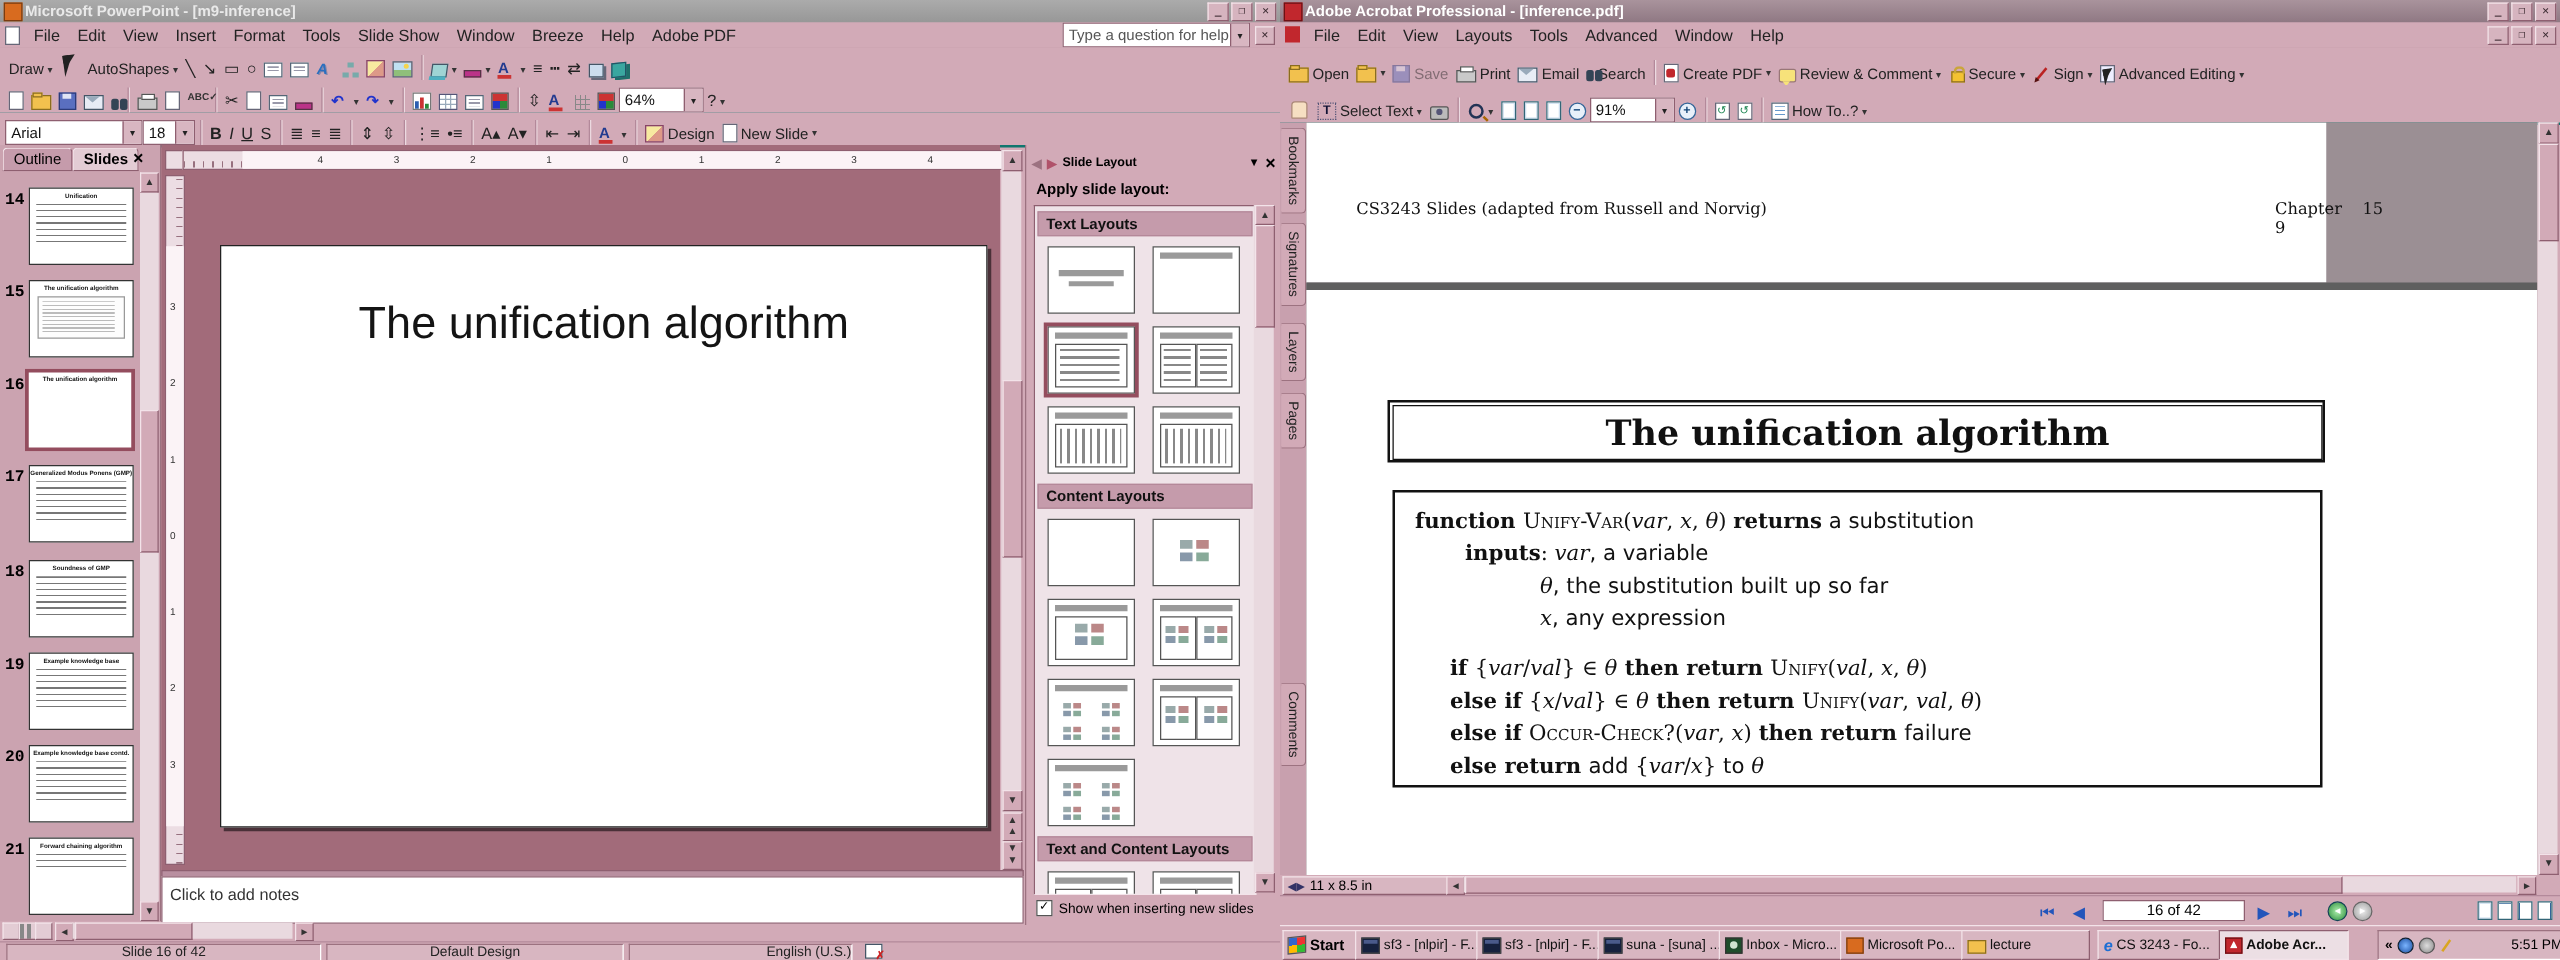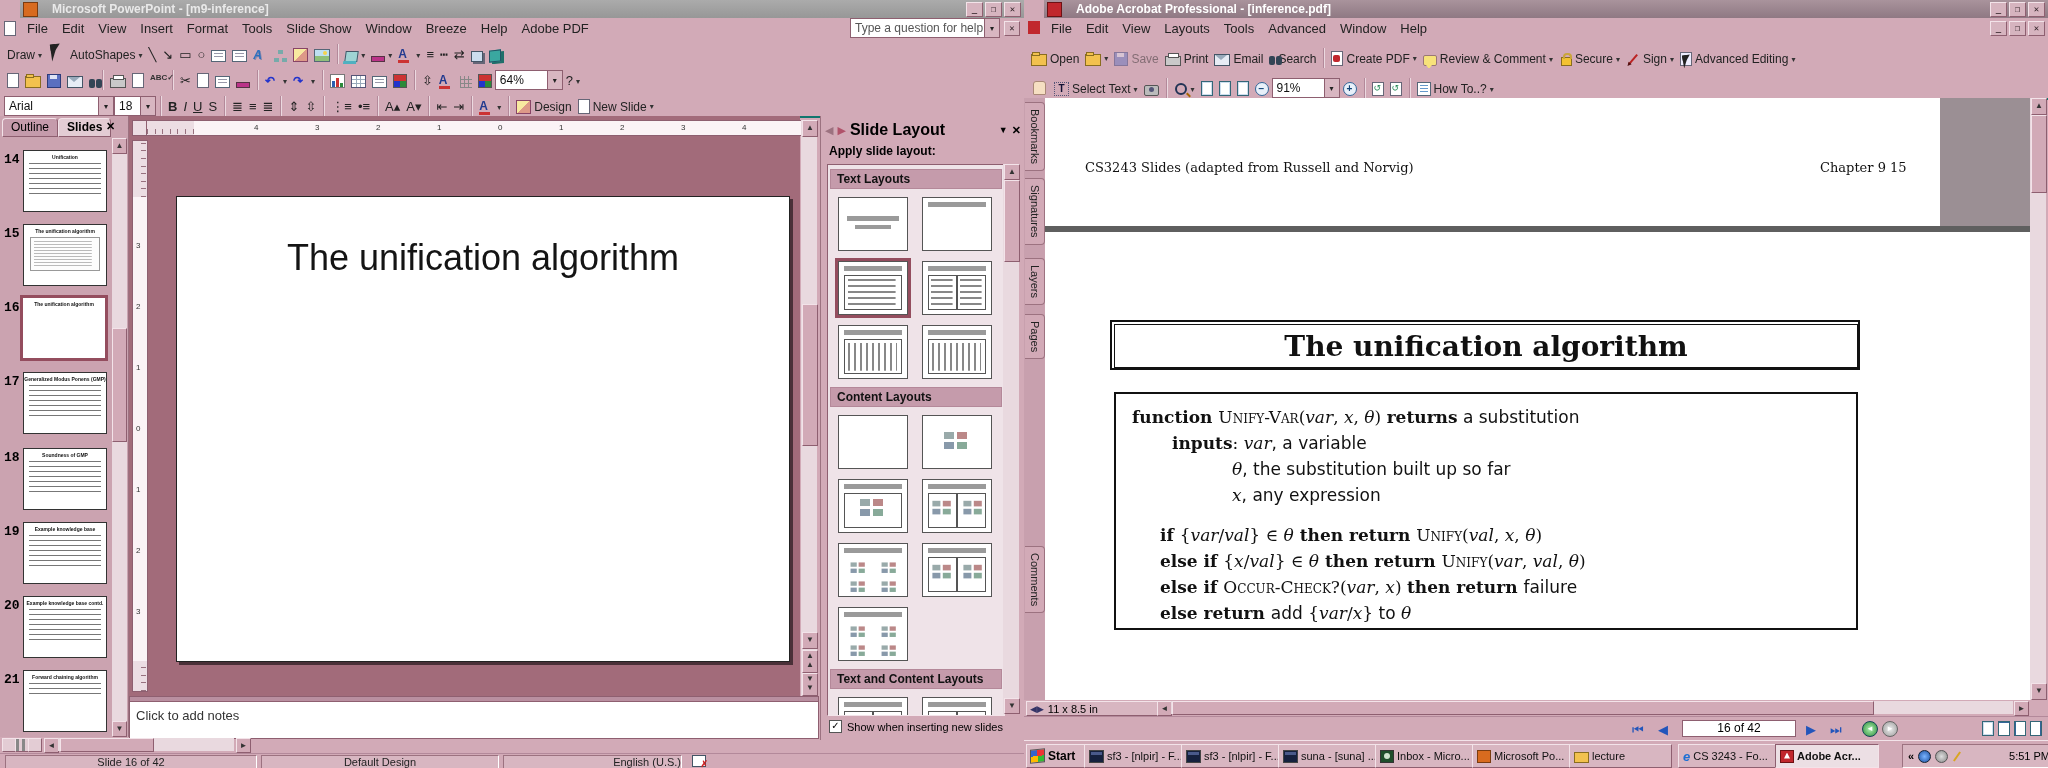--- a/index.html
+++ b/index.html
@@ -7,21 +7,21 @@
        font-family:"Liberation Sans",sans-serif;background:#d2aab7;
        -webkit-font-smoothing:antialiased;}
   .abs{position:absolute;}
   
   .out{border:1px solid;border-color:#f3e3e9 #8e5f70 #8e5f70 #f3e3e9;}
   .in {border:1px solid;border-color:#8e5f70 #f3e3e9 #f3e3e9 #8e5f70;}
   .sunk{border:1px solid;border-color:#9c7280 #fff #fff #9c7280;background:#d8b6c1;}
   
   .win{position:absolute;top:0;height:768px;width:1024px;background:#d2aab7;}
   .titlebar{position:absolute;left:0;right:0;top:0;height:18px;display:flex;align-items:center;
-            font-size:12px;font-weight:bold;padding-left:16px;gap:4px;margin-left:20px;}
+            font-size:12px;font-weight:bold;padding-left:4px;gap:4px;}
   .tb-ppt{background:linear-gradient(#ababab,#979797);color:#e9e9e9;}
   .tb-acr{background:linear-gradient(#a9939c,#8f7883);color:#fff;}
   .wbtns{margin-left:auto;display:flex;gap:2px;padding-right:3px;}
   .wbtn{width:15px;height:13px;background:#d6b4bf;color:#3a2a30;font-size:9px;line-height:12px;
         text-align:center;font-weight:bold;font-family:"DejaVu Sans Mono",monospace;}
   .menubar{position:absolute;left:0;right:0;top:18px;height:20px;display:flex;align-items:center;
            font-size:13px;color:#222;background:#d2aab7;border-bottom:1px solid #c29aa8;}
   .mitem{padding:2px 7px;white-space:nowrap;}
   .toolbar{position:absolute;left:0;right:0;display:flex;align-items:flex-end;background:#d2aab7;
            border-bottom:2px solid #0f766e;padding-left:4px;font-size:12px;color:#222;}
@@ -569,21 +569,21 @@
     <span class="abs sunk" style="left:5px;top:1px;width:250px;height:12px;text-align:center;line-height:12px;">Slide 16 of 42</span>
     <span class="abs sunk" style="left:261px;top:1px;width:236px;height:12px;text-align:center;line-height:12px;">Default Design</span>
     <span class="abs sunk" style="left:503px;top:1px;width:177px;height:12px;text-align:right;line-height:12px;">English (U.S.)</span>
     <span class="abs ic ic-bookx" style="left:692px;top:1px;"></span>
   </div>
 
   <div class="abs" style="left:820px;top:116px;width:204px;height:624px;background:#d2aab7;border-left:1px solid #9c7280;">
     <div class="abs" style="left:4px;top:5px;right:4px;height:18px;display:flex;align-items:center;gap:4px;">
       <span class="navglyph" style="color:#9c7280;">◀</span>
       <span class="navglyph" style="color:#b0526a;">▶</span>
-      <span style="font-weight:bold;font-size:16px;">Slide Layout</span>
+      <span style="font-weight:bold;font-size:10px;">Slide Layout</span>
       <span style="margin-left:auto;font-size:9px;">▼</span>
       <span style="font-size:11px;font-weight:bold;">✕</span>
     </div>
     <div class="abs" style="left:8px;top:28px;font-weight:bold;font-size:12px;">Apply slide layout:</div>
     <div class="abs in" style="left:6px;top:48px;width:176px;height:550px;background:#efe3e8;overflow:hidden;" id="layout-list">
         <div class="tp-band">Text Layouts</div>
         <div style="display: flex; flex-wrap: wrap; gap: 10px 14px; padding: 4px 10px;">
           <div class="lt">
             <div class="lt-bar mid"></div>
             <div class="lt-bar mid2"></div>
@@ -810,21 +810,21 @@
   <div class="abs" style="left:0;top:98px;width:21px;height:602px;background:#c8a0ae;border-right:1px solid #9c7280;" id="acr-tabs">
       <div class="vtab" style="top: 4px;">Bookmarks</div>
       <div class="vtab" style="top: 80px;">Signatures</div>
       <div class="vtab" style="top: 160px;">Layers</div>
       <div class="vtab" style="top: 216px;">Pages</div>
       <div class="vtab" style="top: 448px;">Comments</div>
     </div>
 
   <div class="abs" style="left:21px;top:98px;width:985px;height:602px;background:#9b8f94;overflow:hidden;">
 
-    <div class="abs" style="left:0;top:0;width:895px;height:128px;background:#fff;">
+    <div class="abs" style="left:0;top:0;width:816px;height:128px;background:#fff;">
       <span class="abs pdf-serif" style="left:40px;top:62px;font-size:13px;">CS3243 Slides (adapted from Russell and Norvig)</span>
       <span class="abs pdf-serif" style="left:775px;top:62px;font-size:13px;">Chapter 9</span>
       <span class="abs pdf-serif" style="left:845px;top:62px;font-size:13px;">15</span>
     </div>
     <div class="abs" style="left:0;top:128px;width:985px;height:6px;background:#5f5f5f;"></div>
 
     <div class="abs" style="left:0;top:134px;width:985px;height:468px;background:#fff;">
       <div class="abs" style="left:65px;top:88px;width:742px;height:42px;border:2px solid #111;padding:2px;">
         <div style="width:100%;height:100%;border:1.5px solid #111;display:flex;align-items:center;justify-content:center;">
           <span class="pdf-serif" style="font-weight:bold;font-size:28px;">The unification algorithm</span>

